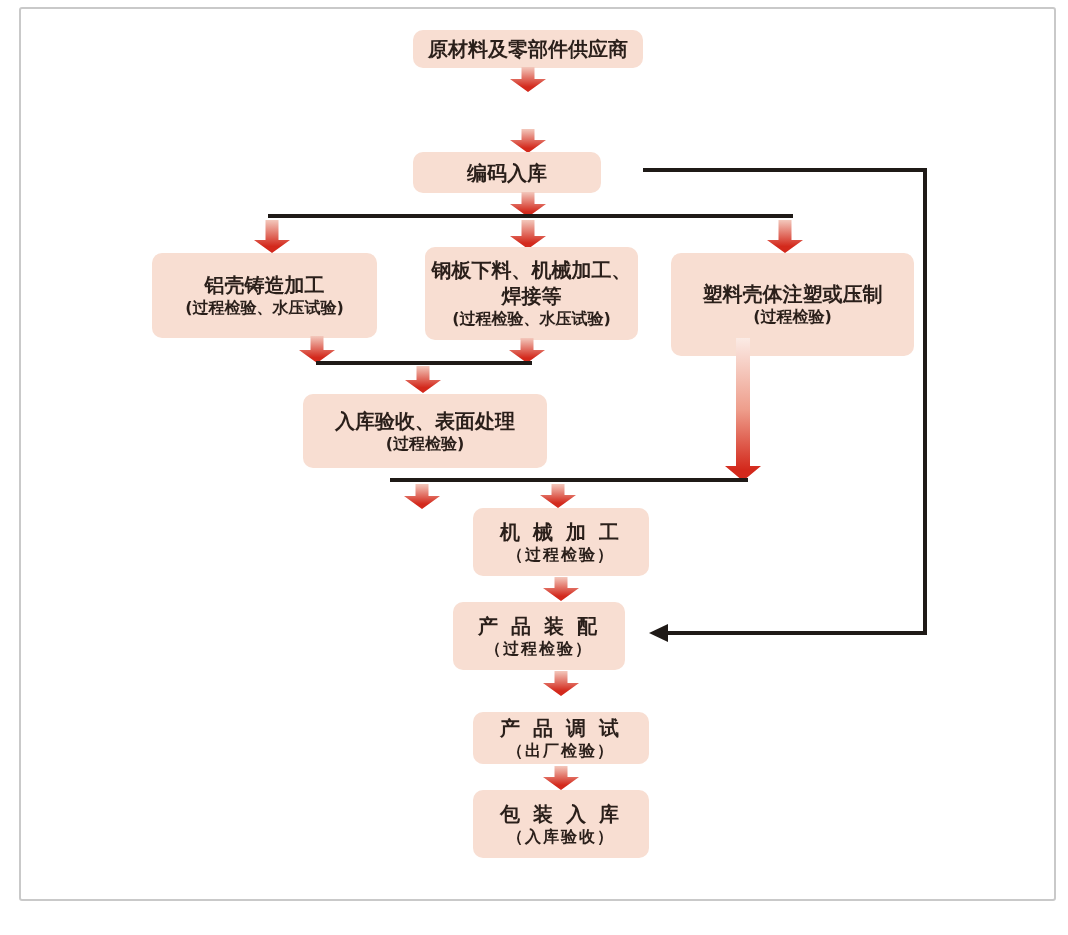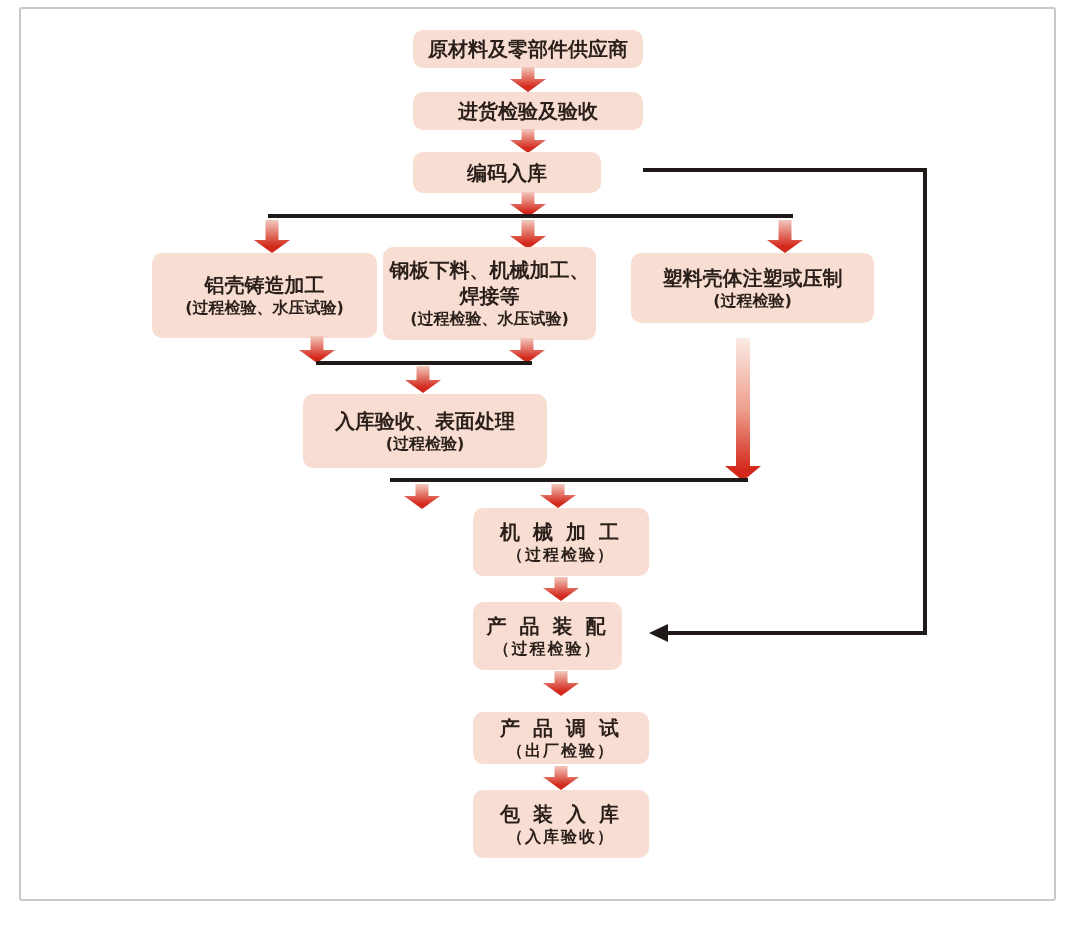--- a/index.html
+++ b/index.html
@@ -66,45 +66,42 @@
 
 <div class="canvas">
 
   <div class="frame"></div>
 
   <div class="node" style="left:413px;top:30px;width:230px;height:38px">
     <span class="line">原材料及零部件供应商</span>
   </div>
   <div class="arrow" style="left:510px;top:67px;height:25px"></div>
 
-  <div class="node" style="left:413px;top:92px;width:230px;height:38px">
-    <span class="line">进货检验及验收</span>
-  </div>
   <div class="arrow" style="left:510px;top:129px;height:24px"></div>
 
   <div class="node" style="left:413px;top:152px;width:188px;height:41px">
     <span class="line">编码入库</span>
   </div>
   <div class="arrow" style="left:510px;top:192px;height:25px"></div>
 
   <div class="hline" style="left:268px;top:214px;width:525px"></div>
   <div class="arrow" style="left:254px;top:220px;height:33px"></div>
   <div class="arrow" style="left:510px;top:220px;height:29px"></div>
   <div class="arrow" style="left:767px;top:220px;height:33px"></div>
 
   <div class="node" style="left:152px;top:253px;width:225px;height:85px">
     <span class="line">铝壳铸造加工</span>
     <span class="line sub">(过程检验、水压试验)</span>
   </div>
-  <div class="node" style="left:383px;top:247px;width:213px;height:93px">
+  <div class="node" style="left:425px;top:247px;width:213px;height:93px">
     <span class="line">钢板下料、机械加工、</span>
     <span class="line">焊接等</span>
     <span class="line sub">(过程检验、水压试验)</span>
   </div>
-  <div class="node" style="left:631px;top:253px;width:243px;height:70px">
+  <div class="node" style="left:671px;top:253px;width:243px;height:103px">
     <span class="line">塑料壳体注塑或压制</span>
     <span class="line sub">(过程检验)</span>
   </div>
 
   <div class="arrow" style="left:299px;top:336px;height:27px"></div>
   <div class="arrow" style="left:509px;top:338px;height:25px"></div>
   <div class="hline" style="left:316px;top:361px;width:216px"></div>
   <div class="arrow" style="left:405px;top:366px;height:27px"></div>
 
   <div class="node" style="left:303px;top:394px;width:244px;height:74px">
@@ -117,21 +114,21 @@
   <div class="hline" style="left:390px;top:478px;width:358px"></div>
   <div class="arrow" style="left:404px;top:484px;height:25px"></div>
   <div class="arrow" style="left:540px;top:484px;height:24px"></div>
 
   <div class="node" style="left:473px;top:508px;width:176px;height:68px">
     <span class="line spaced">机 械 加 工</span>
     <span class="line sub sub2">（过程检验）</span>
   </div>
   <div class="arrow" style="left:543px;top:577px;height:24px"></div>
 
-  <div class="node" style="left:473px;top:602px;width:149px;height:68px">
+  <div class="node" style="left:453px;top:602px;width:172px;height:68px">
     <span class="line spaced">产 品 装 配</span>
     <span class="line sub sub2">（过程检验）</span>
   </div>
   <div class="arrow" style="left:543px;top:671px;height:25px"></div>
 
   <div class="node" style="left:473px;top:712px;width:176px;height:52px">
     <span class="line spaced">产 品 调 试</span>
     <span class="line sub sub2">（出厂检验）</span>
   </div>
   <div class="arrow" style="left:543px;top:766px;height:24px"></div>

